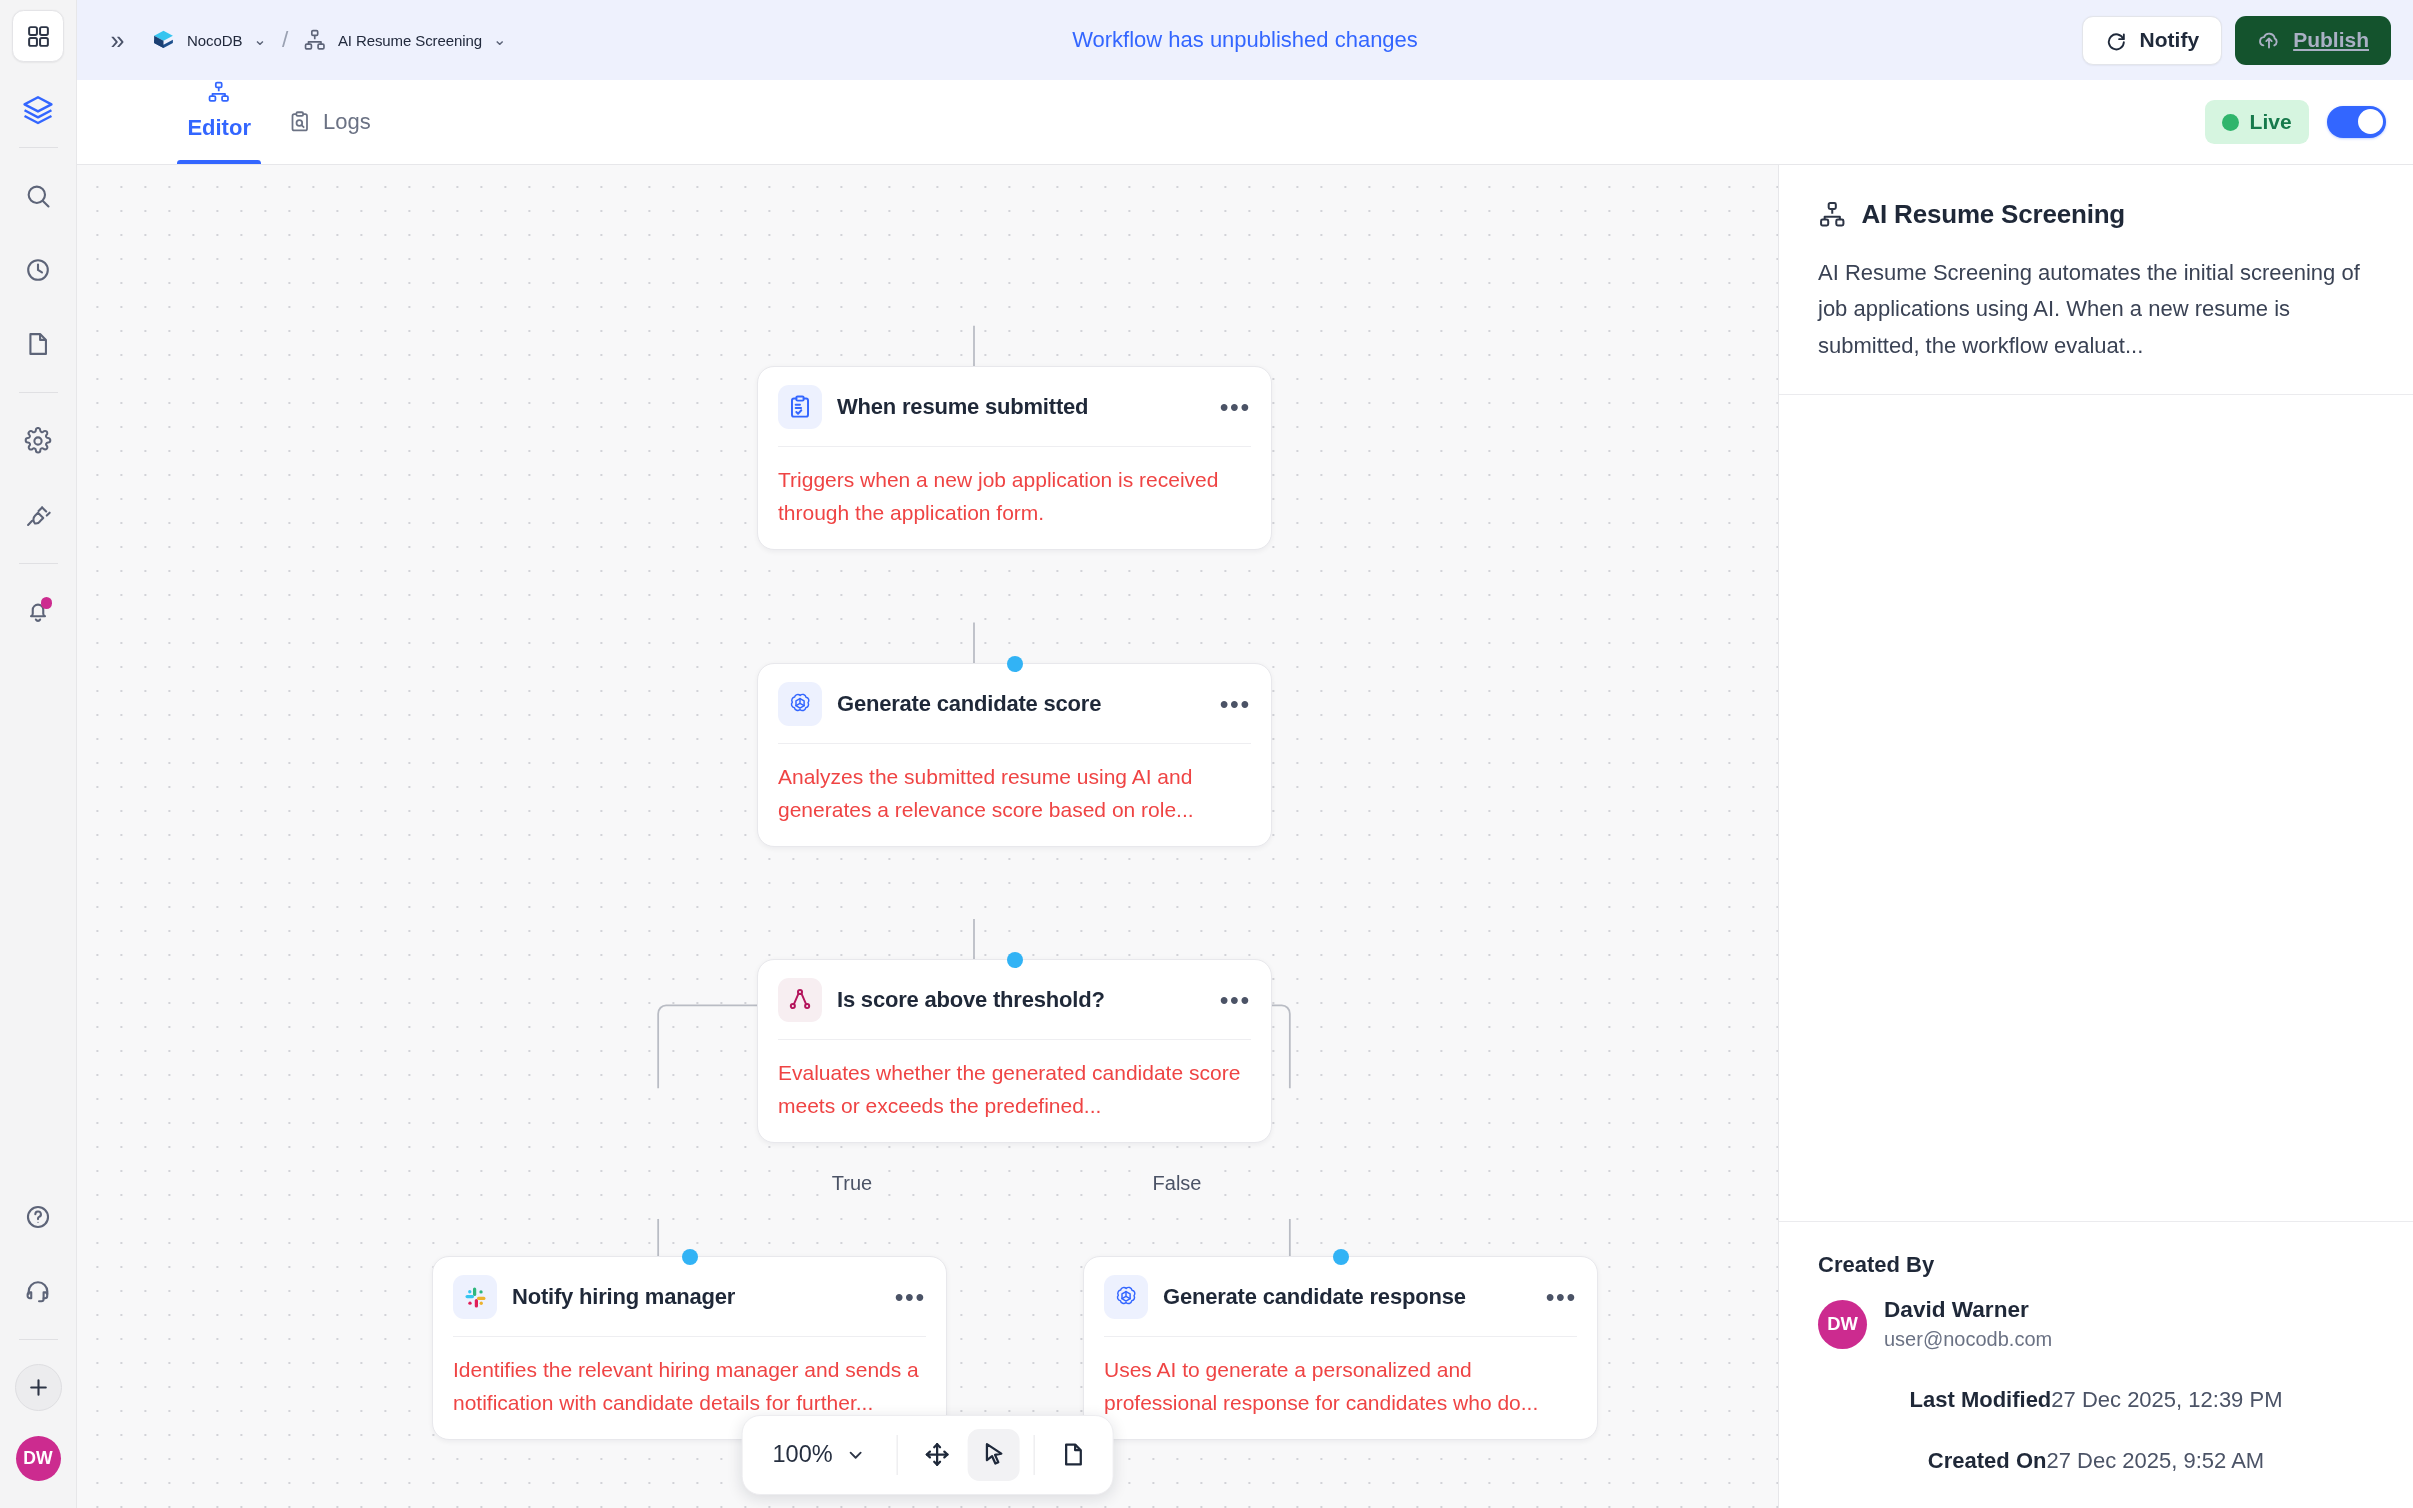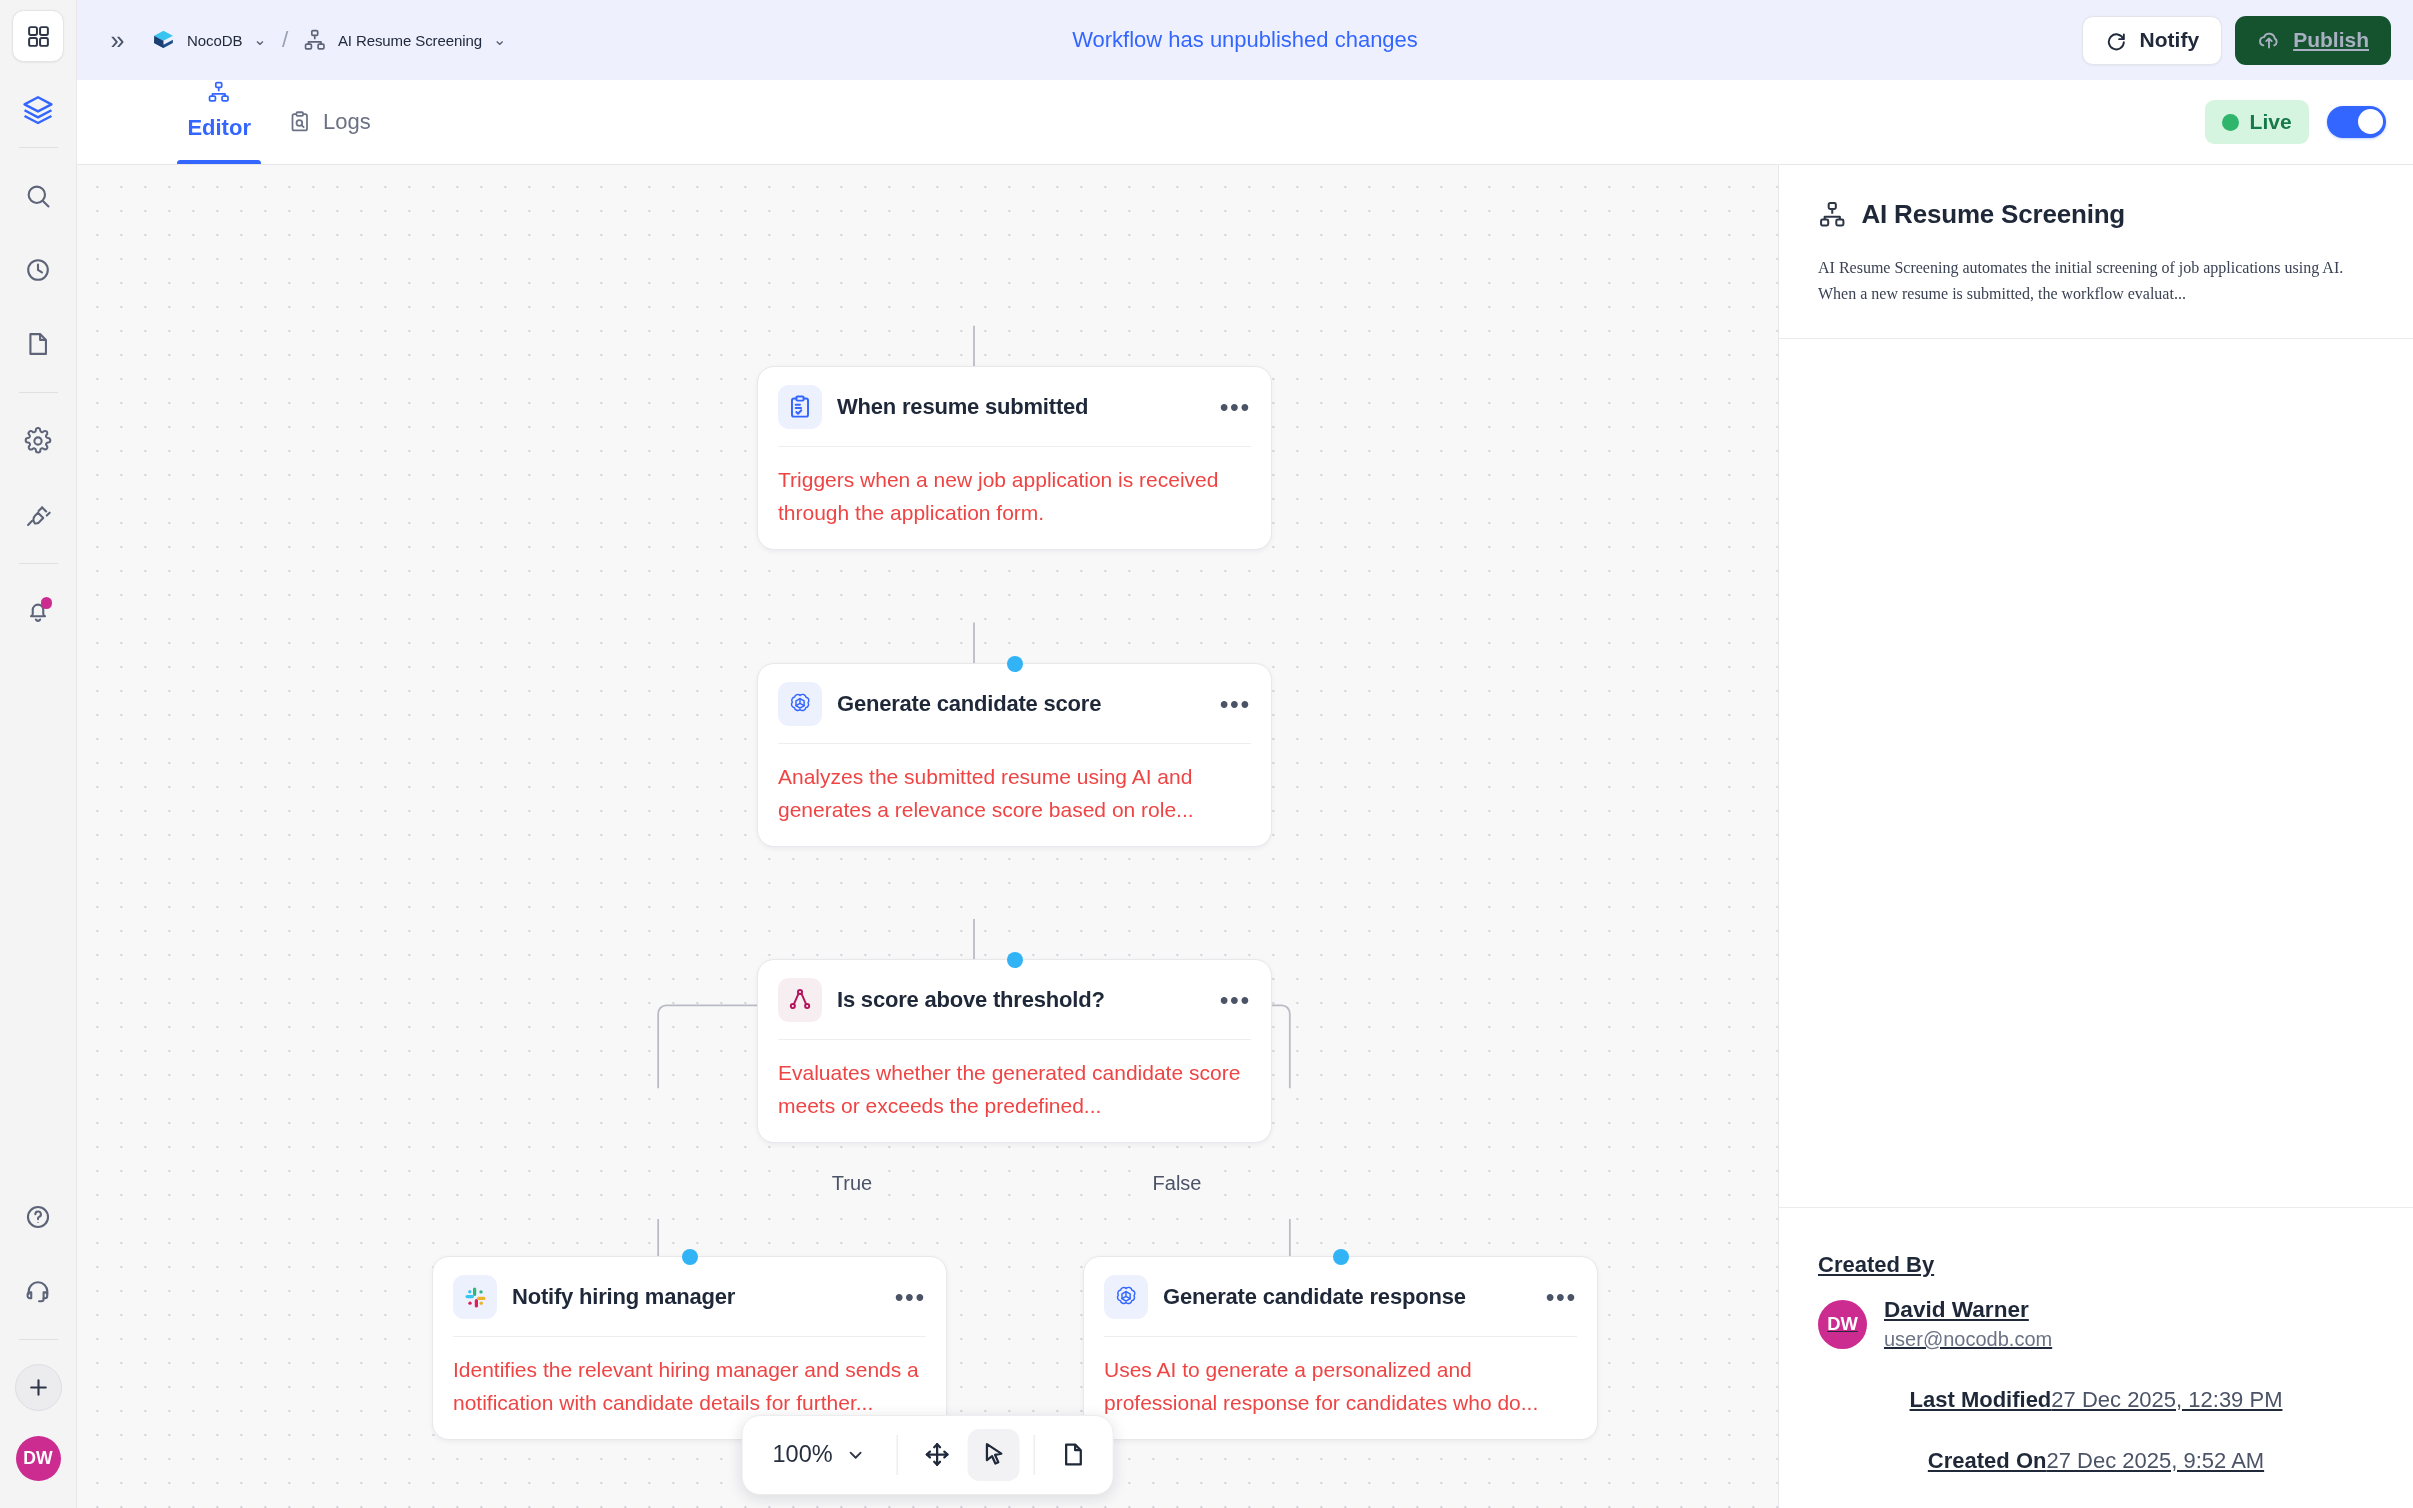--- a/index.html
+++ b/index.html
@@ -192,23 +192,23 @@
   .zb-btn.active { background: #f2f2f4; }
 
   
   .rpanel {
     width: 635px; flex: none; background: #ffffff;
     border-left: 0.8px solid #e7e7ea; display: flex; flex-direction: column;
   }
   .rp-top { padding: 34px 39px 0 39px; flex: 1 1 auto; }
   .rp-title-row { display: flex; align-items: center; gap: 15px; }
   .rp-title { font-size: 26px; font-weight: 700; color: #1f2838; letter-spacing: -0.2px; }
-  .rp-desc { margin-top: 25px; font-size: 16px; line-height: 1.65; color: #3a4254; font-family: Liberation Serif, serif; }
+  .rp-desc { margin-top: 25px; font-size: 22px; line-height: 1.65; color: #3a4254; }
   .rp-hr { height: 0.8px; background: #ebebee; margin: 30px -39px 0 -39px; }
-  .rp-bottom { border-top: 0.8px solid #ebebee; padding: 44px 39px 34px 39px; text-decoration: underline; }
+  .rp-bottom { border-top: 0.8px solid #ebebee; padding: 30px 39px 34px 39px; }
   .rp-label { font-size: 22px; font-weight: 700; color: #1f2838; }
   .rp-user { display: flex; align-items: center; gap: 17px; margin-top: 18.4px; }
   .rp-avatar {
     width: 49px; height: 49px; border-radius: 50%; background: #cc2b8f;
     color: #fff; font-size: 18.4px; font-weight: 700;
     display: flex; align-items: center; justify-content: center; flex: none;
   }
   .rp-uname { font-size: 22.6px; font-weight: 700; color: #1f2838; line-height: 1.25; }
   .rp-umail { font-size: 20px; color: #6b7284; line-height: 1.3; margin-top: 1.7px; }
   .rp-row {

